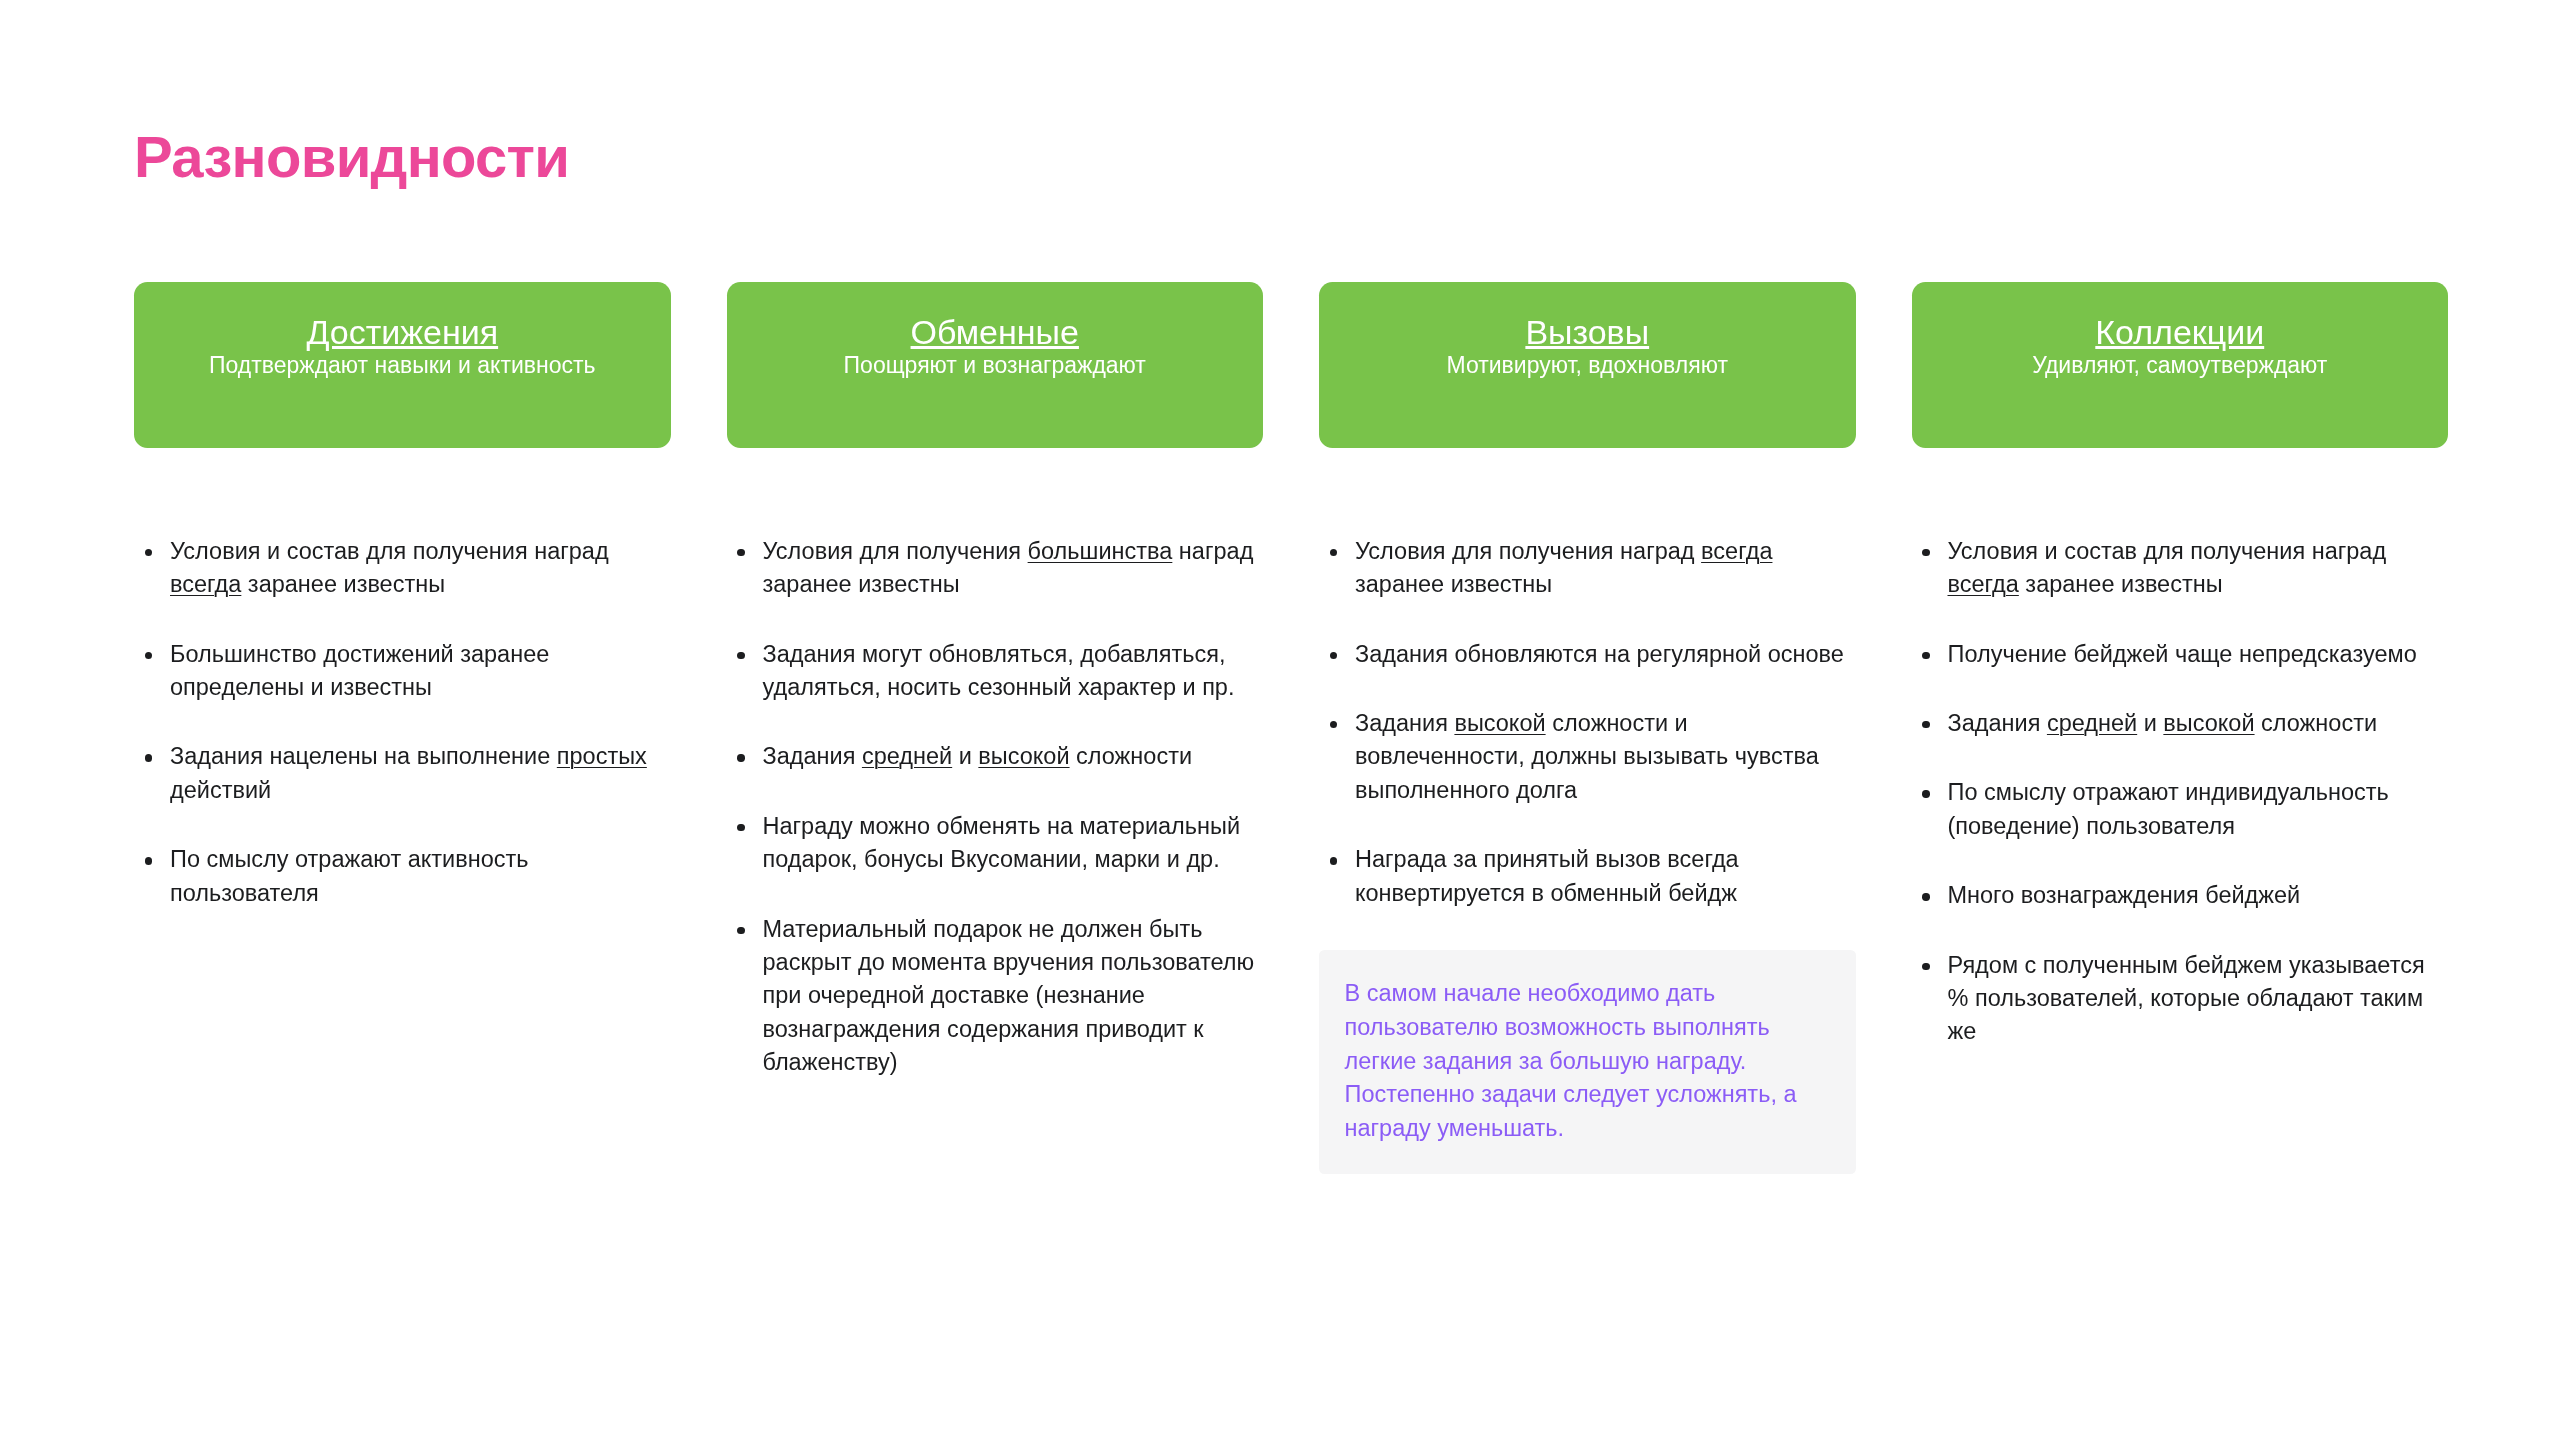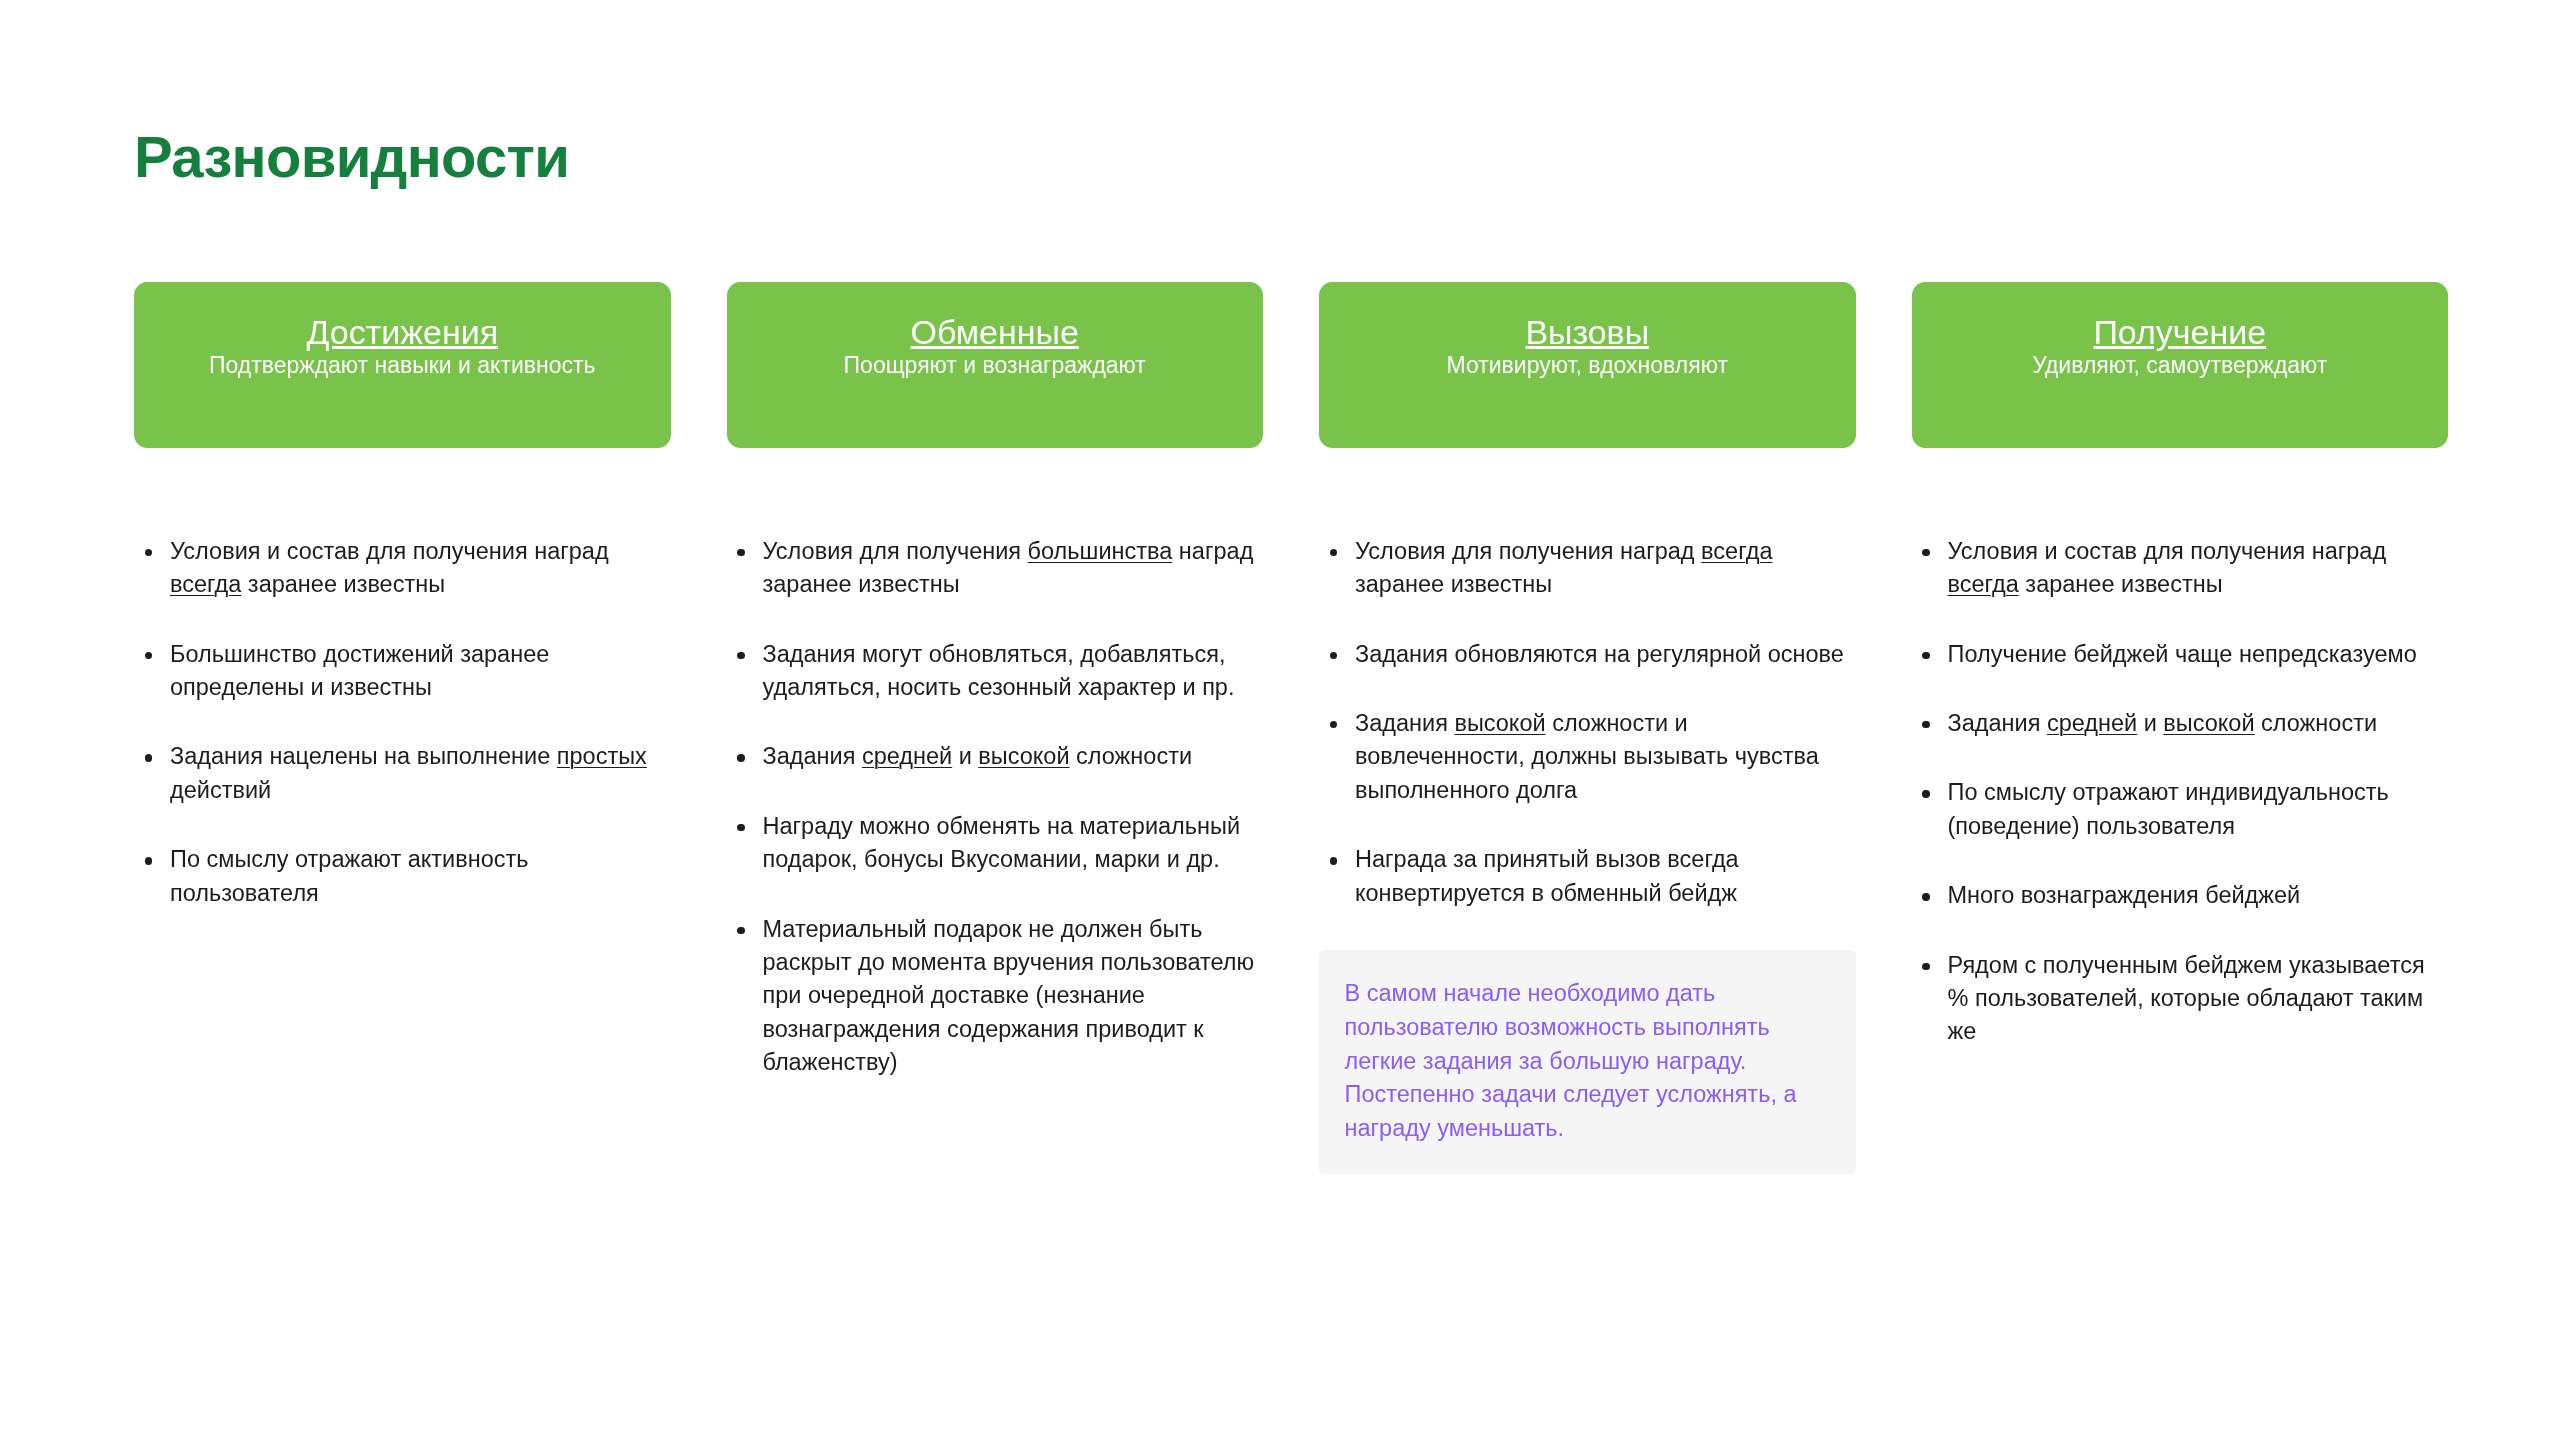--- a/index.html
+++ b/index.html
@@ -24,21 +24,21 @@
   }
 
   
   .page-title {
     position: absolute;
     left: 134px;
     top: 86px;
     font-size: 58px;
     font-weight: 700;
     letter-spacing: -0.7px;
-    color: #15803d;
+    color: #ec4899;
     line-height: 1.1;
     white-space: nowrap;
   }
 
   
   .columns {
     position: absolute;
     left: 134px;
     top: 282px;
     width: 2314px;
@@ -165,21 +165,21 @@
         <ul class="bullets">
           <li class="bullet"><span>Условия для получения наград </span><u>всегда</u><span> заранее известны</span></li>
           <li class="bullet"><span>Задания обновляются на регулярной основе</span></li>
           <li class="bullet"><span>Задания </span><u>высокой</u><span> сложности и вовлеченности, должны вызывать чувства выполненного долга</span></li>
           <li class="bullet"><span>Награда за принятый вызов всегда конвертируется в обменный бейдж</span></li>
         </ul>
         <div class="callout callout-first">В самом начале необходимо дать пользователю возможность выполнять легкие задания за большую награду. Постепенно задачи следует усложнять, а награду уменьшать.</div>
       </div>
       <div class="column">
         <div class="cat-card">
-          <div class="cat-title">Получение</div>
+          <div class="cat-title">Коллекции</div>
           <div class="cat-sub">Удивляют, самоутверждают</div>
         </div>
         <ul class="bullets">
           <li class="bullet"><span>Условия и состав для получения наград </span><u>всегда</u><span> заранее известны</span></li>
           <li class="bullet"><span>Получение бейджей чаще непредсказуемо</span></li>
           <li class="bullet"><span>Задания </span><u>средней</u><span> и </span><u>высокой</u><span> сложности</span></li>
           <li class="bullet"><span>По смыслу отражают индивидуальность (поведение) пользователя</span></li>
           <li class="bullet"><span>Много вознаграждения бейджей</span></li>
           <li class="bullet"><span>Рядом с полученным бейджем указывается % пользователей, которые обладают таким же</span></li>
         </ul>

